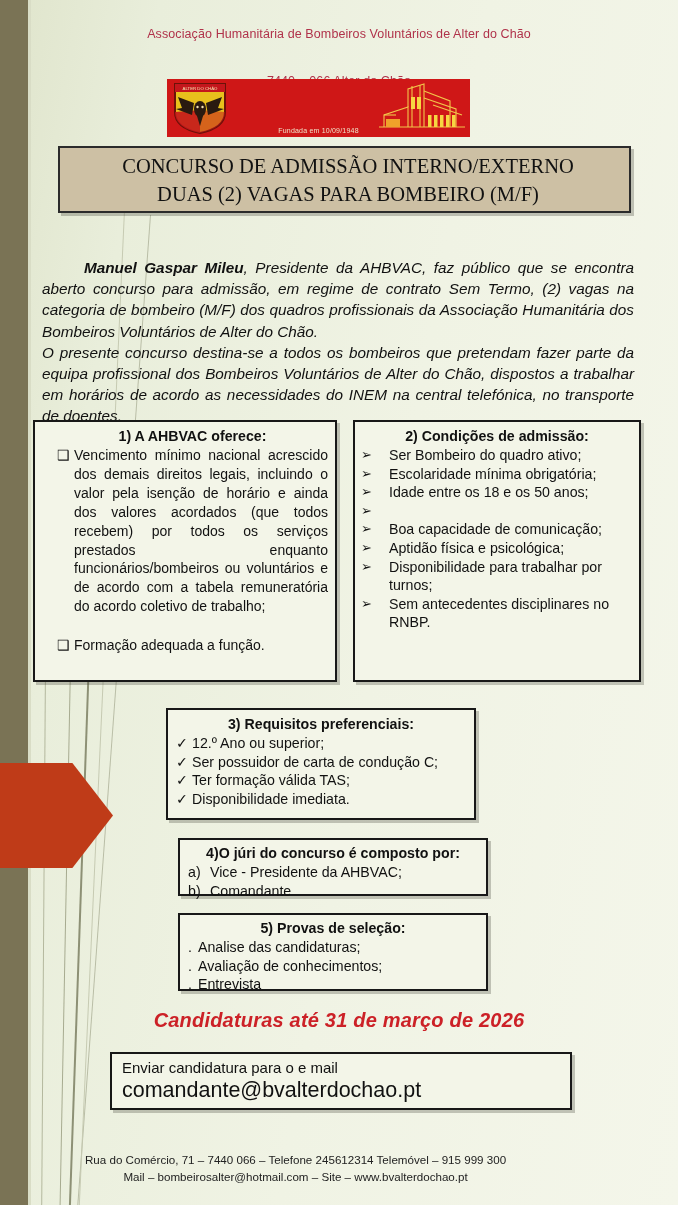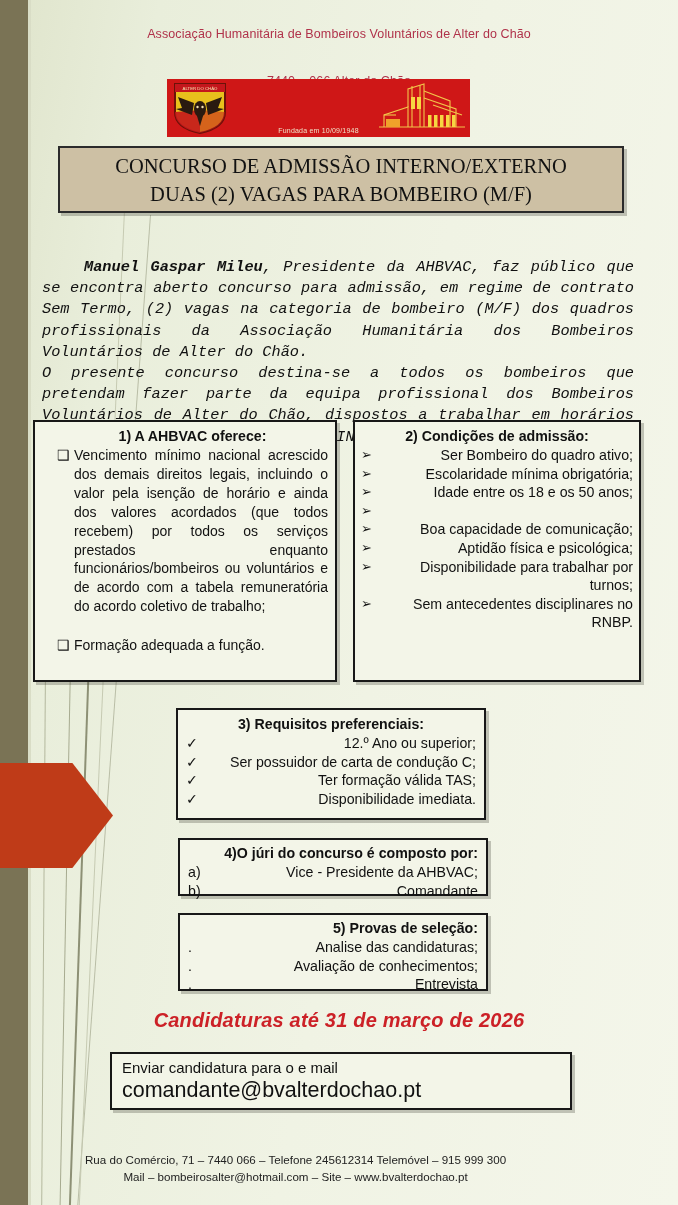--- a/index.html
+++ b/index.html
@@ -109,33 +109,34 @@
     width: 562px; height: 63px;
     background: #cdc0a4;
     border: 2px solid #2b2b2b;
     box-shadow: 3px 3px 0 rgba(70,70,60,.30);
     display: flex;
     flex-direction: column;
     align-items: center;
     justify-content: center;
     font-family: "Liberation Serif", serif;
     color: #111;
+    padding-left: 7px;
   }
   .title-box .ln {
     font-size: 20.5px;
     line-height: 28px;
     white-space: nowrap;
   }
 
   
   .body-text {
     position: absolute;
     left: 42px; top: 257px;
     width: 592px;
-    font-family: Liberation Mono, monospace;
+    font-family: Liberation Sans, sans-serif;
     font-style: italic;
     font-size: 15.3px;
     line-height: 21.2px;
     text-align: justify;
     color: #111;
   }
   .body-text p { margin: 0; }
   .body-text p.first { text-indent: 42px; }
   .body-text b { font-weight: bold; }
 
@@ -148,38 +149,38 @@
     color: #111;
     font-family: "Liberation Sans", sans-serif;
   }
   .box-head {
     text-align: center;
     font-weight: bold;
     font-size: 14.2px;
     line-height: 18px;
     margin-bottom: 1px;
   }
-  .box-head.left { text-align: right; }
+  .box-head.left { text-align: center; }
   ul.items {
     list-style: none;
     margin: 0;
     padding: 0;
     font-size: 14.2px;
     line-height: 18.6px;
   }
   ul.items li {
     display: flex;
     align-items: flex-start;
   }
   ul.items li .mk {
     flex: 0 0 auto;
     display: inline-block;
     text-align: left;
   }
-  ul.items li .tx { flex: 1 1 auto; text-align: right; }
+  ul.items li .tx { flex: 1 1 auto; }
 
   
   #box-offers {
     left: 33px; top: 420px;
     width: 304px; height: 262px;
     padding: 5px 7px 0 22px;
     box-sizing: border-box;
   }
   #box-offers ul.items { font-size: 14px; line-height: 18.9px; }
   #box-offers li .mk { width: 17px; }
@@ -190,21 +191,21 @@
   #box-conditions {
     left: 353px; top: 420px;
     width: 288px; height: 262px;
     padding: 5px 6px 0 6px;
     box-sizing: border-box;
   }
   #box-conditions li .mk { width: 28px; font-size: 13px; }
 
   
   #box-preferences {
-    left: 176px; top: 708px;
+    left: 166px; top: 708px;
     width: 310px; height: 112px;
     padding: 5px 8px 0 8px;
     box-sizing: border-box;
   }
   #box-preferences li .mk { width: 16px; }
 
   
   #box-jury {
     left: 178px; top: 838px;
     width: 310px; height: 58px;

